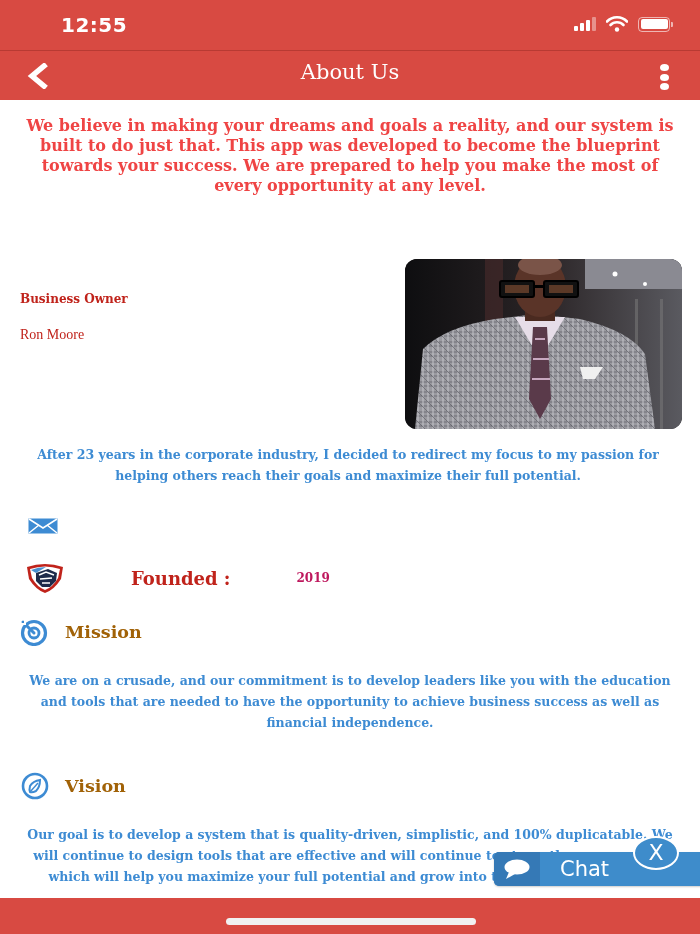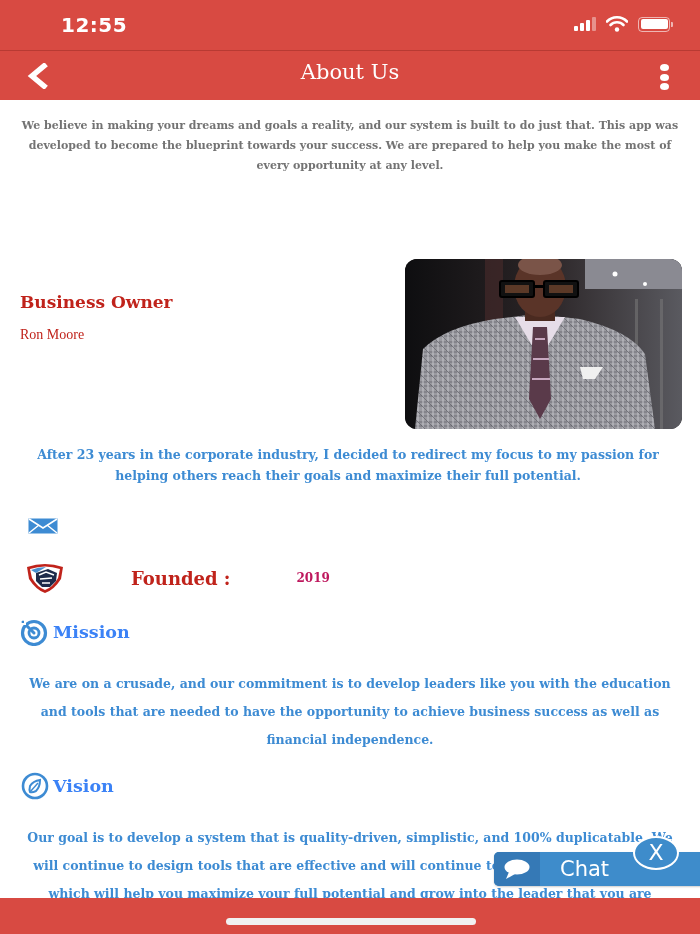--- a/index.html
+++ b/index.html
@@ -30,24 +30,24 @@
     .nav-back { position: absolute; left: 22px; top: 12px; width: 30px; height: 26px; cursor: pointer; }
     .nav-title {
       position: absolute; left: 0; right: 0; top: 9px; text-align: center;
       color: #fff; font-family: "DejaVu Serif", "Liberation Serif", serif; font-size: 21px;
     }
     .nav-more { position: absolute; right: 30px; top: 13px; width: 12px; height: 26px; display: flex; flex-direction: column; justify-content: space-between; align-items: center; cursor: pointer; }
     .nav-more span { display: block; width: 9px; height: 7px; border-radius: 50%; background: #fff; }
 
     .intro {
       position: absolute; left: 20px; right: 20px; top: 116px;
-      color: #737373; font-weight: bold; font-size: 11px; line-height: 20px; text-align: center;
-    }
-
-    .owner-title { position: absolute; left: 20px; top: 292px; color: #c0231b; font-weight: bold; font-size: 17px; }
+      color: #ef4444; font-weight: bold; font-size: 16px; line-height: 20px; text-align: center;
+    }
+
+    .owner-title { position: absolute; left: 20px; top: 292px; color: #c0231b; font-weight: bold; font-size: 12px; }
     .owner-name { position: absolute; left: 20px; top: 327px; color: #c0231b; font-size: 14px; font-family: "Liberation Serif", serif; }
 
     .photo {
       position: absolute; left: 405px; top: 259px; width: 277px; height: 170px;
       border-radius: 12px; overflow: hidden; background: #1b1b1d;
     }
 
     .bio {
       position: absolute; left: 30px; right: 34px; top: 444px;
       color: #3d8bd3; font-weight: bold; font-size: 12.5px; line-height: 21px; text-align: center;
@@ -55,27 +55,27 @@
 
     .mail-icon { position: absolute; left: 28px; top: 518px; width: 30px; height: 16px; cursor: pointer; }
 
     .founded-row { position: absolute; left: 24px; top: 563px; height: 30px; display: flex; align-items: center; gap: 48px; }
     .founded-logo { width: 42px; height: 30px; }
     .founded-label { margin-left: 17px; color: #c0231b; font-weight: bold; font-size: 18px; }
     .founded-value { margin-left: 18px; color: #be185d; font-weight: bold; font-size: 12px; }
 
     .section-head { position: absolute; left: 19px; display: flex; align-items: center; }
     .section-head .icon { width: 30px; height: 28px; }
-    .section-head .label { margin-left: 4px; color: #3b82f6; font-weight: bold; font-size: 17.5px; }
+    .section-head .label { margin-left: 16px; color: #a16207; font-weight: bold; font-size: 17.5px; }
     .mission-head { top: 618px; }
     .vision-head { top: 772px; }
 
     .section-body {
       position: absolute; left: 20px; right: 20px;
-      color: #3d8bd3; font-weight: bold; font-size: 12.5px; line-height: 28px; text-align: center;
+      color: #3d8bd3; font-weight: bold; font-size: 12.5px; line-height: 21px; text-align: center;
     }
     .mission-body { top: 670px; }
     .vision-body { top: 824px; }
 
     .chat-widget {
       position: absolute; left: 494px; top: 852px; width: 220px; height: 34px;
       background: #3e8ccb; border-radius: 5px; display: flex; align-items: center; cursor: pointer;
       box-shadow: 0 1px 2px rgba(0,0,0,0.2);
     }
     .chat-icon-box { width: 46px; height: 34px; background: #3579b6; border-radius: 5px 0 0 5px; display: flex; align-items: center; justify-content: center; }

